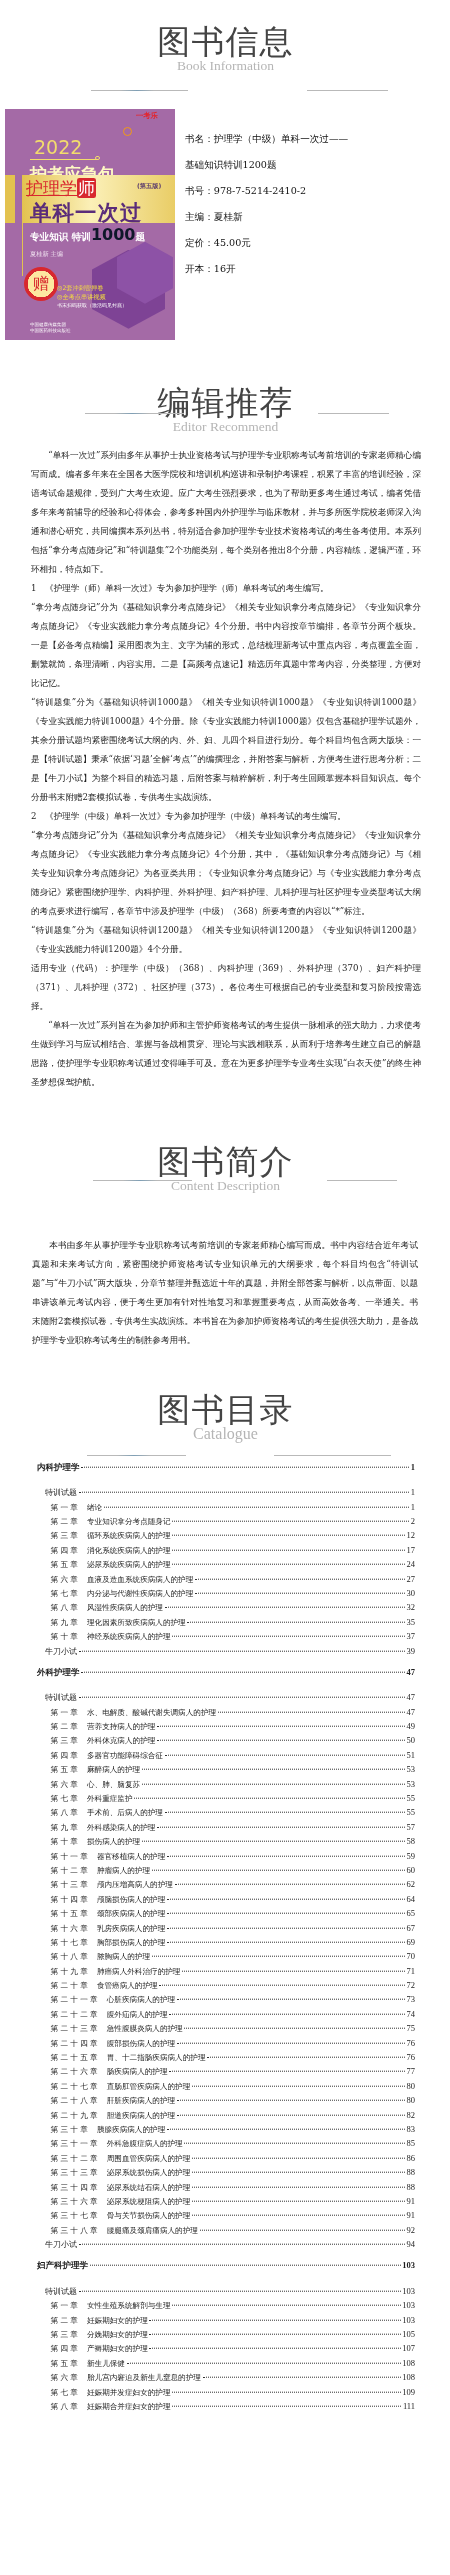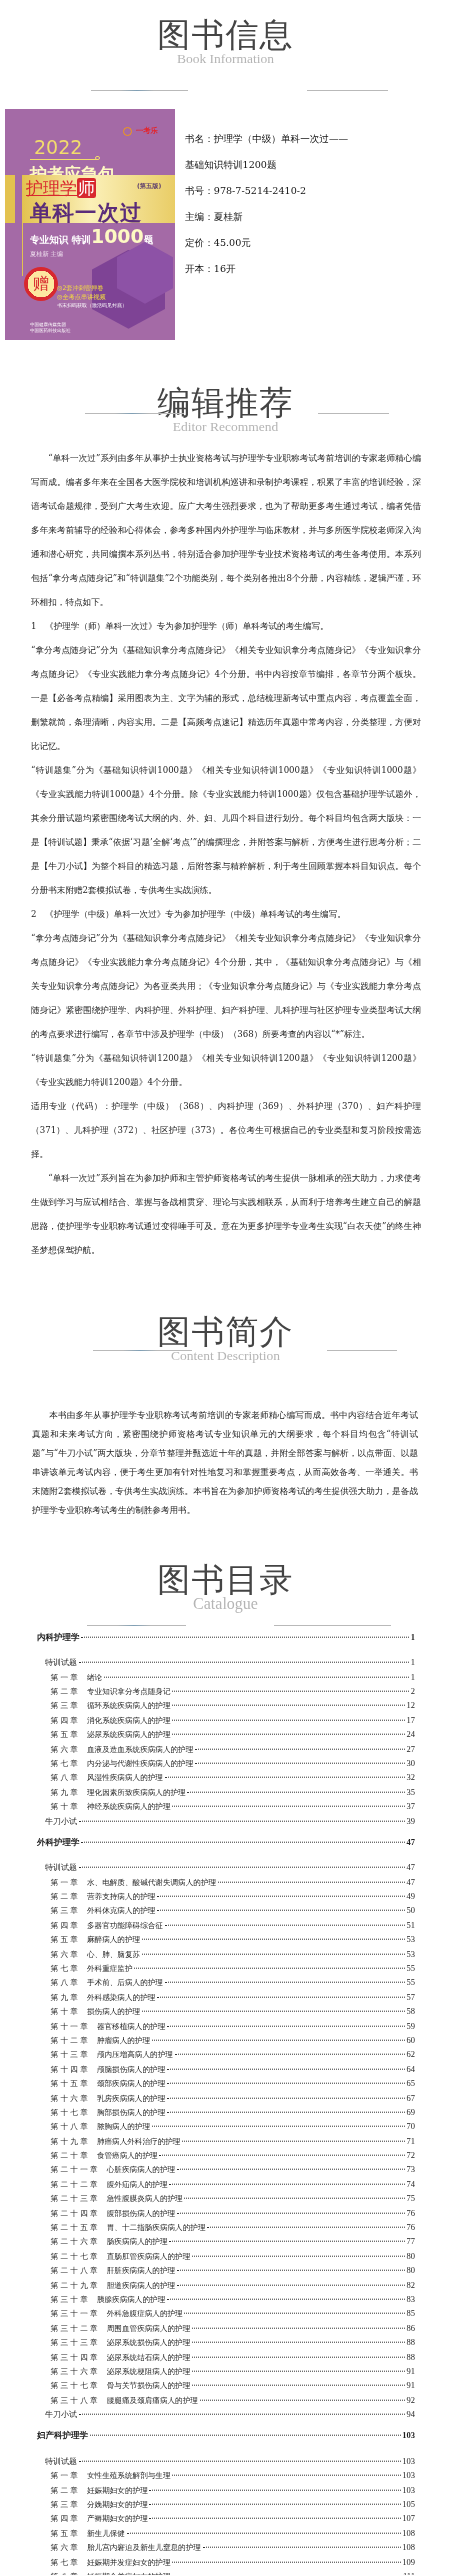--- a/index.html
+++ b/index.html
@@ -18,21 +18,21 @@
     }
     .section-header .rule {
       position: absolute; height: 1.1px; background: #b9b9b9;
     }
     .section-header .rule.left::after {
       content: ""; position: absolute; left: 30%; top: 0; width: 35%; height: 1.1px;
       background: linear-gradient(90deg, #b9b9b9, #7f9fb5, #b9b9b9);
     }
 
     
-    #info-header { height: 107px; padding-top: 18px; }
+    #info-header { height: 107px; padding-top: 25px; }
     #info-header .en { margin-top: 1.1px; }
     .book-info { display: flex; height: 237px; }
     .cover {
       position: relative; width: 170px; height: 231px; margin-left: 5px; margin-top: 1.7px;
       background: #a46aa6; overflow: hidden;
     }
     .cover .year { position: absolute; left: 29px; top: 27px; font-family: "DejaVu Sans", sans-serif; color: #f3dc6c; font-size: 19px; }
     .cover .year-line { position: absolute; left: 25px; top: 50px; width: 67px; height: 0.6px; background: #f3dc6c; }
     .cover .year-dot { position: absolute; left: 90px; top: 47px; width: 4.5px; height: 4.5px; border-radius: 50%; border: 1.1px solid #f3dc6c; }
     .cover .series { position: absolute; left: 25px; top: 54px; font-family: "DejaVu Sans", sans-serif; color: #fef9c3; font-size: 17px; font-weight: bold; }
@@ -40,44 +40,44 @@
       position: absolute; left: 17px; top: 66px; width: 153px; height: 48px;
       background: linear-gradient(90deg, #e3c24f, #fbf0b8 45%, #e9cd66);
     }
     .cover .gold-side { position: absolute; left: 0; top: 66px; width: 10px; height: 48px; background: #e3c24f; }
     .cover .gold-v { position: absolute; left: 17px; top: 66px; width: 1.1px; height: 101px; background: #e3c24f; }
     .cover .title1 { position: absolute; left: 21px; top: 68px; font-family: "DejaVu Sans", sans-serif; color: #d8282e; font-size: 17px; text-decoration: underline; }
     .cover .title1 .shi { background: #d8282e; color: #fff; border-radius: 2.3px; padding: 0 1.1px; }
     .cover .edition { position: absolute; left: 132px; top: 73px; font-family: "DejaVu Sans", sans-serif; color: #5a3b6c; font-size: 6.2px; font-weight: bold; }
     .cover .title2 { position: absolute; left: 25px; top: 89px; font-family: "DejaVu Sans", sans-serif; color: #5a2c7a; font-size: 21.4px; font-weight: bold; letter-spacing: 1.1px; }
     .cover .subtitle { position: absolute; left: 25px; top: 116px; font-family: "DejaVu Sans", sans-serif; color: #fff; font-size: 9.6px; font-weight: bold; }
-    .cover .subtitle .num { color: #fef9c3; font-size: 19px; margin-top: 32px; }
+    .cover .subtitle .num { color: #0f172a; font-size: 16px; margin-top: 32px; }
     .cover .author { position: absolute; left: 25px; top: 141px; font-family: "DejaVu Sans", sans-serif; color: #f0e2f0; font-size: 6.2px; }
     .cover .hex1 { position: absolute; left: 87px; top: 141px; width: 73px; height: 79px; background: #7a3f93; clip-path: polygon(50% 0,100% 25%,100% 75%,50% 100%,0 75%,0 25%); opacity: .9; }
     .cover .hex2 { position: absolute; left: 112px; top: 133px; width: 56px; height: 62px; background: #8d52a6; clip-path: polygon(50% 0,100% 25%,100% 75%,50% 100%,0 75%,0 25%); }
     .cover .gift {
       position: absolute; left: 19px; top: 158px; width: 34px; height: 34px; border-radius: 50%;
       background: radial-gradient(circle, #fde8a0 0 55%, #d8282e 56%);
       font-family: "DejaVu Sans", sans-serif; color: #d8282e; font-size: 16px; text-align: center; line-height: 34px;
     }
     .cover .gifts { position: absolute; left: 52px; top: 174px; font-family: "DejaVu Sans", sans-serif; color: #f6de3e; font-size: 6.2px; line-height: 9px; }
     .cover .gifts .note { color: #fff; font-size: 5px; }
     .cover .publisher { position: absolute; left: 25px; top: 213px; font-family: "DejaVu Sans", sans-serif; color: #fff; font-size: 4.5px; line-height: 6.2px; }
-    .cover .logo { position: absolute; left: 116px; top: 17px; font-family: Liberation Sans, sans-serif; color: #e3252d; font-size: 7.3px; font-weight: bold; text-align: right; }
+    .cover .logo { position: absolute; left: 116px; top: 2px; font-family: Liberation Sans, sans-serif; color: #e3252d; font-size: 7.3px; font-weight: bold; text-align: right; }
     .cover .logo-sun { position: absolute; left: 118px; top: 18px; width: 9px; height: 9px; border-radius: 50%; border: 1.7px solid #f39c12; }
 
     .meta { padding-left: 10px; padding-top: 19px; font-family: "DejaVu Serif", "Liberation Serif", serif; font-size: 9.6px; color: #111; line-height: 26px; }
     .meta .row { white-space: nowrap; }
 
     
     #editor-header { height: 85px; padding-top: 25px; margin-top: 17px; }
     #editor-header .en { margin-top: 1.1px; }
     .body-text {
       padding: 0 30px 0 31px; font-family: "DejaVu Serif", "Liberation Serif", serif;
-      font-size: 8.6px; line-height: 24px; color: #222; text-align: justify;
+      font-size: 8.6px; line-height: 19px; color: #222; text-align: justify;
     }
     .body-text p { margin: 0; }
     .body-text .indent { text-indent: 2em; }
 
     #intro-header { height: 85px; padding-top: 0; margin-top: 53px; }
     #intro-header .en { margin-top: 1.1px; }
     .intro-text { padding: 5.6px 33px 0 32px; font-size: 8.6px; line-height: 19px; }
 
     #catalog-header { height: 68px; margin-top: 43px; }
     #catalog-header .en { margin-top: 0; font-size: 16px; }

